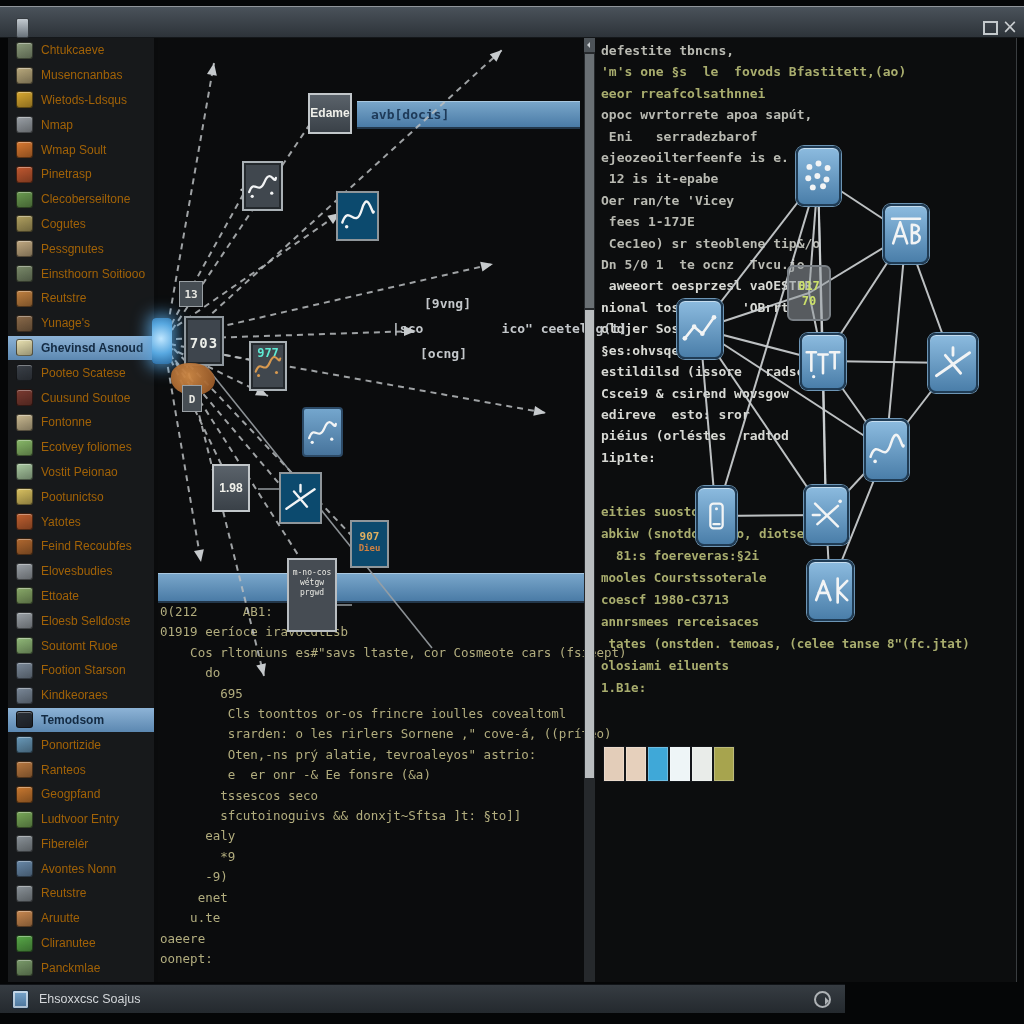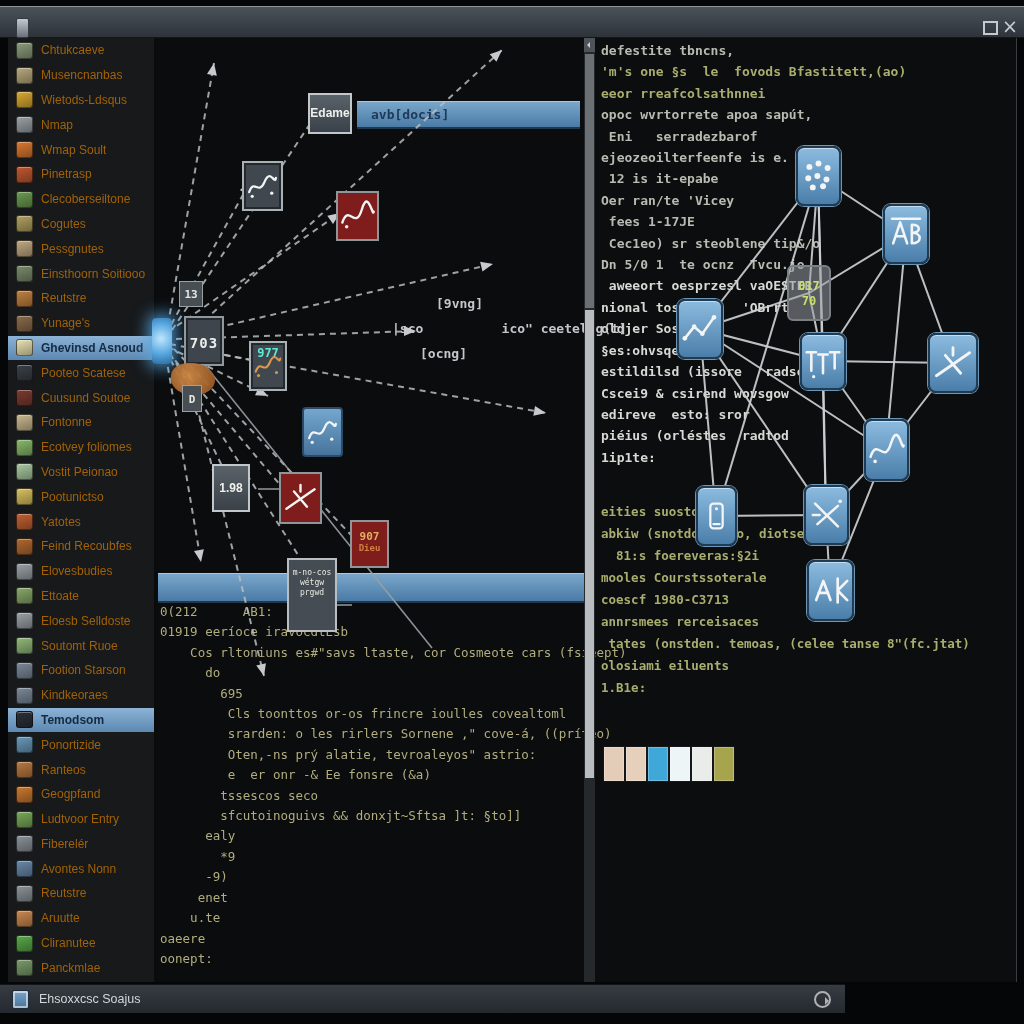--- a/index.html
+++ b/index.html
@@ -74,21 +74,21 @@
   .node-chip{background:#474e54;border:1px solid #9aa0a4;color:#e8e8e2;font-size:11px;
     font-weight:bold;text-align:center;font-family:"DejaVu Sans Mono",monospace;}
   .node-darklabel{background:#3e454d;border:2px solid #90989e;box-shadow:inset 0 0 0 2px #23282c;
     color:#eceee9;font-size:14px;font-weight:bold;text-align:center;
     font-family:"DejaVu Sans Mono",monospace;letter-spacing:1px;}
   .node-orange{background:radial-gradient(circle at 40% 40%,#d08a46,#8c4f22);
     border-radius:40% 55% 45% 50%;opacity:.95;}
   .node-graylabel{background:linear-gradient(#5a626a,#3a4148);border:2px solid #c2c7ca;
     color:#f0f0ea;font-size:12px;font-weight:bold;text-align:center;}
   .node-icongray{background:#40474e;border:2px solid #aab1b5;box-shadow:inset 0 0 0 2px #24292d;}
-  .node-icondark{background:#7f1d1d;border:2px solid #8f969a;}
+  .node-icondark{background:#0c4a6e;border:2px solid #8f969a;}
   .node-iconblue{background:linear-gradient(#74a6cd,#47749c);border:2px solid #2c4a66;border-radius:4px;}
   .node-doc{background:#464c53;border:2px solid #b9bec2;text-align:center;padding-top:8px;}
   .node-doc div{color:#e8e8e2;font-size:8px;line-height:10px;font-family:"DejaVu Sans Mono",monospace;}
   .n977-label{color:#5eead4;font-size:12px;font-weight:bold;text-align:center;display:block;
     margin-top:3px;font-family:"DejaVu Sans Mono",monospace;}
   .n907 div{text-align:center;font-family:"DejaVu Sans Mono",monospace;font-weight:bold;}
   
   .rnode{z-index:5;border-radius:8px;box-sizing:border-box;
     background:linear-gradient(#8cbbdf,#4a7ea9);border:2px solid #203c55;
     box-shadow:inset 0 1px 0 rgba(255,255,255,.5),0 0 0 1px #6d95b5;}
@@ -403,21 +403,21 @@
       <polygon points="0,0 -12,5 -12,-5" fill="#c6cacc" transform="translate(201,562) rotate(80)"></polygon>
       <polygon points="0,0 -12,5 -12,-5" fill="#c6cacc" transform="translate(264,676) rotate(76)"></polygon>
     </svg>
 
   <div id="statusbar" class="abs">
     <div id="status-icon"></div>
     <div id="status-label">Ehsoxxcsc Soajus</div>
     <div id="status-refresh"></div>
   </div>
 
-<div class="float-text mono" style="position: absolute; left: 424px; top: 296px; margin-left: 12px;">[9vng]</div>
+<div class="float-text mono" style="position: absolute; left: 424px; top: 296px;">[9vng]</div>
     <div class="float-text mono" style="position: absolute; left: 392px; top: 321px;">|sco          ico" ceeteltg(t]</div>
     <div class="float-text mono" style="position: absolute; left: 420px; top: 346px;">[ocng]</div>
     <div class="node node-glow abs" style="left: 152px; top: 318px; width: 20px; height: 46px;"></div>
     <div class="node node-chip abs" style="line-height: 26px; left: 179px; top: 281px; width: 24px; height: 26px;">13</div>
     <div class="node node-darklabel abs" style="line-height: 50px; left: 184px; top: 316px; width: 40px; height: 50px;">703</div>
     <div class="node node-orange abs" style="left: 171px; top: 363px; width: 44px; height: 32px;"></div>
     <div class="node node-chip abs" style="line-height: 27px; left: 182px; top: 385px; width: 20px; height: 27px;">D</div>
     <div class="node node-graylabel abs" style="line-height: 37px; left: 308px; top: 93px; width: 44px; height: 41px;">Edame</div>
     <div class="node node-icongray abs" style="left: 242px; top: 161px; width: 41px; height: 50px;">
       <svg class="nodesvg" viewBox="0 0 36 40" fill="none" stroke="#f2f4f5" stroke-width="2.2" stroke-linecap="round" stroke-linejoin="round">

